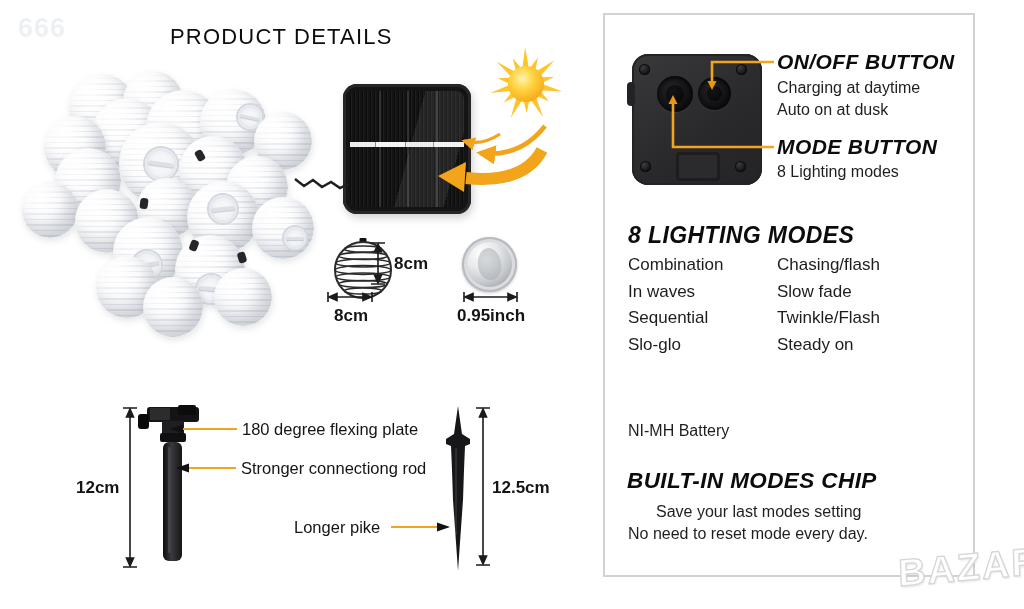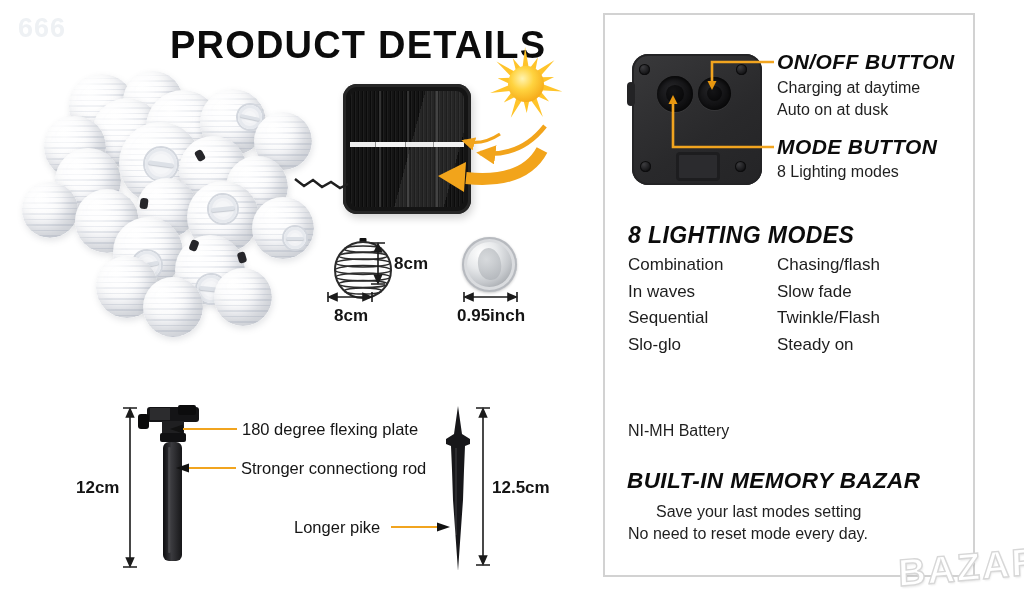--- a/index.html
+++ b/index.html
@@ -5,21 +5,21 @@
   html,body{margin:0;padding:0;background:#fff;}
   .stage{position:relative;width:1024px;height:609px;background:#ffffff;overflow:hidden;
          font-family:"Liberation Sans","DejaVu Sans",sans-serif;color:#1f1f1f;}
   .abs{position:absolute;}
   .xb{font-weight:800;letter-spacing:.4px;color:#0c0c0c;font-style:italic;}
   .body-txt{font-size:16px;line-height:21px;color:#1f1f1f;}
   .dim-label{font-size:17px;font-weight:700;color:#151515;}
   .callout-label{font-size:16.5px;color:#151515;}
 
   .watermark{font-size:27px;font-weight:800;color:#eef1f4;letter-spacing:1px;}
-  .page-title{font-size:38px;font-weight:700;letter-spacing:1.2px;color:#0c0c0c;}
+  .page-title{font-size:22px;font-weight:400;letter-spacing:1.2px;color:#0c0c0c;}
 
   
   .info-panel{left:603px;top:13px;width:372px;height:564px;border:2px solid #d2d2d2;
               box-sizing:border-box;background:#fff;}
 
   
   .device{left:630px;top:52px;width:130px;height:131px;border-radius:16px;
           background:linear-gradient(145deg,#39393b,#29292b 60%,#242426);box-shadow:inset 0 0 0 2px #232325;}
   .screw{position:absolute;width:11px;height:11px;border-radius:50%;
          background:radial-gradient(circle at 35% 30%,#3d3d40,#121214 70%);box-shadow:inset 0 0 0 1px #0c0c0d;}
@@ -172,21 +172,21 @@
     <span>In waves</span>
     <span>Slow fade</span>
     <span>Sequential</span>
     <span>Twinkle/Flash</span>
     <span>Slo-glo</span>
     <span>Steady on</span>
   </div>
 
   <div class="abs body-txt" style="left:628px;top:420px;">NI-MH Battery</div>
 
-  <div class="abs xb" style="left:627px;top:468px;font-size:22.5px;">BUILT-IN MEMORY BAZAR</div>
+  <div class="abs xb" style="left:627px;top:468px;font-size:22.5px;">BUILT-IN MODES CHIP</div>
   <div class="abs body-txt" style="left:656px;top:501px;">Save your last modes setting</div>
   <div class="abs body-txt" style="left:628px;top:523px;">No need to reset mode every day.</div>
 
   <div class="abs dim-label" style="left:394px;top:254px;">8cm</div>
   <div class="abs dim-label" style="left:334px;top:306px;">8cm</div>
   <div class="abs dim-label" style="left:457px;top:306px;">0.95inch</div>
   <div class="abs dim-label" style="left:76px;top:478px;">12cm</div>
   <div class="abs dim-label" style="left:492px;top:478px;">12.5cm</div>
 
   <div class="abs callout-label" style="left:242px;top:420px;">180 degree flexing plate</div>

